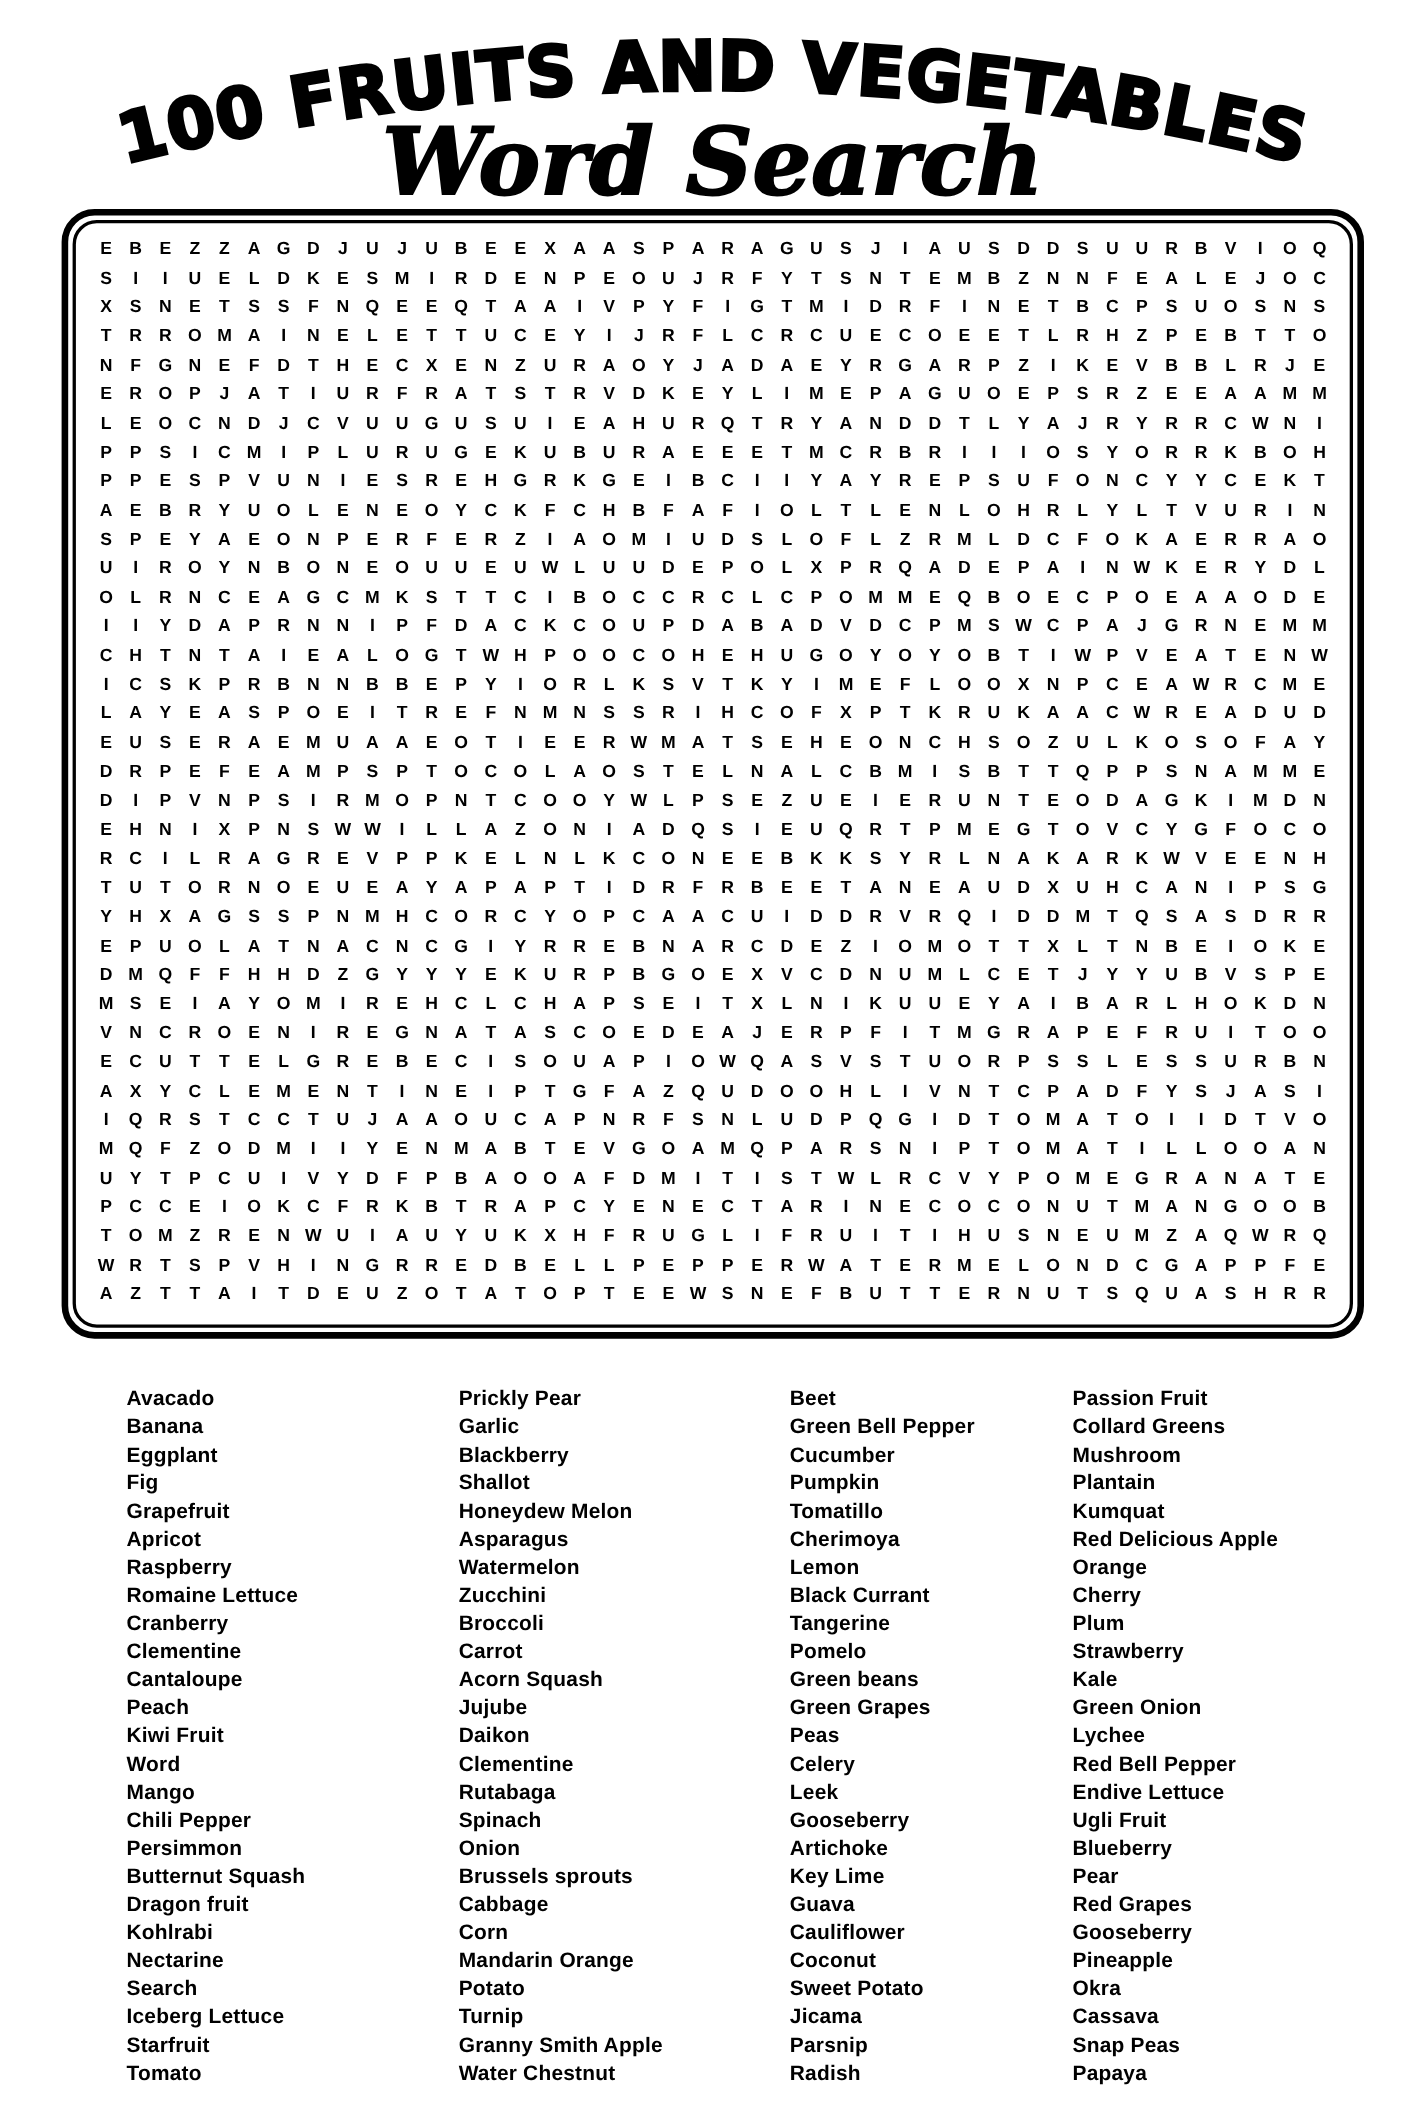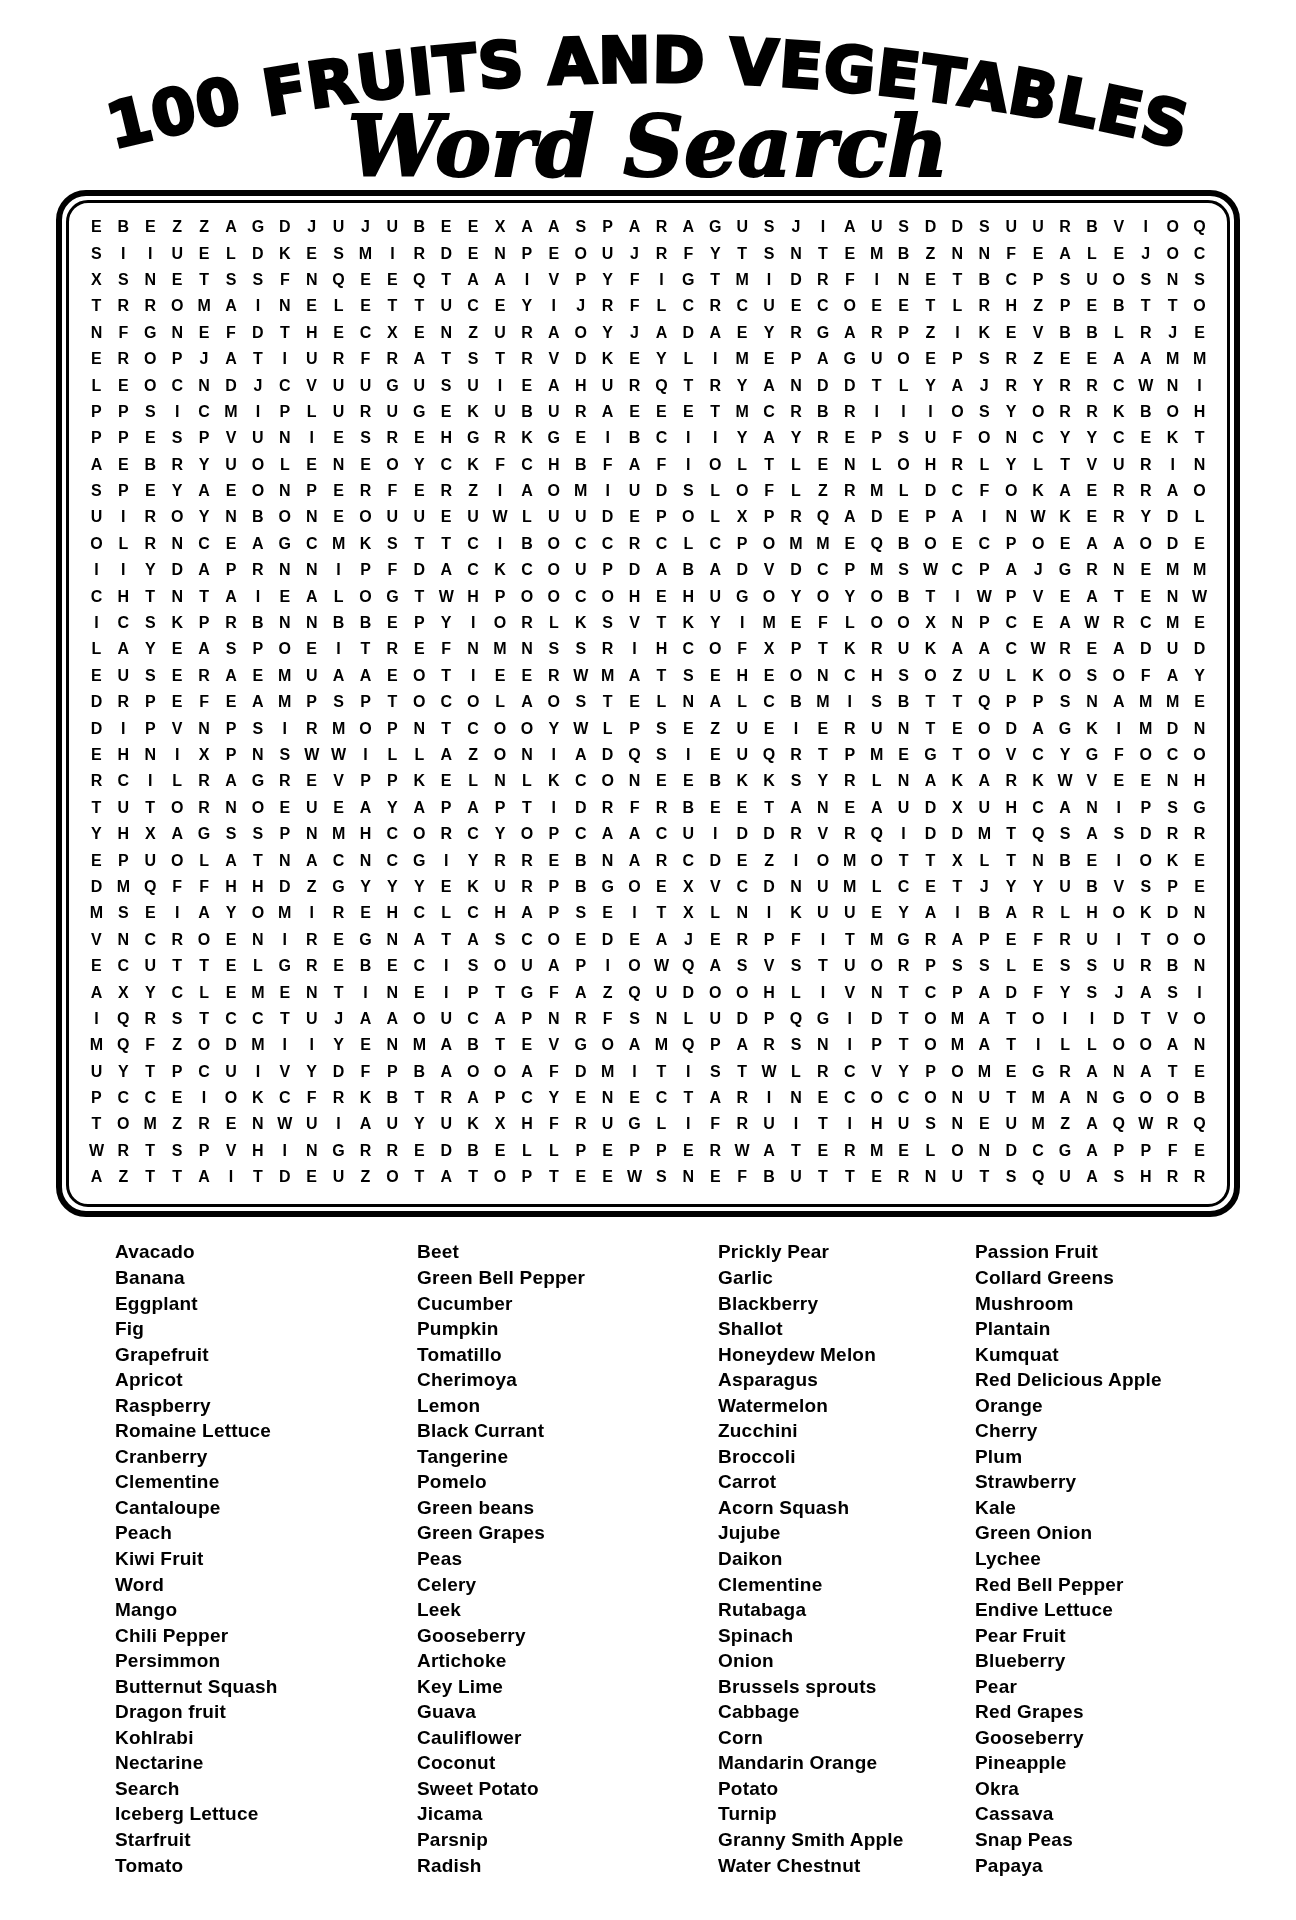--- a/index.html
+++ b/index.html
@@ -65,21 +65,21 @@
     justify-content: center;
     font-family: "Liberation Sans", sans-serif;
     font-weight: bold;
     font-size: 16px;
     line-height: 1;
     color: #000;
   }
 
   
   .word-list {
-    margin: 22px 0 0 115px;
+    margin: 42px 0 0 115px;
     display: grid;
     grid-template-columns: 302px 301px 257px auto;
   }
   .wl-col { }
   .wl-item {
     height: 25.55px;
     line-height: 25.55px;
     font-family: "Liberation Sans", sans-serif;
     font-weight: bold;
     font-size: 19px;
@@ -1684,20 +1684,47 @@
       <div class="wl-item">Butternut Squash</div>
       <div class="wl-item">Dragon fruit</div>
       <div class="wl-item">Kohlrabi</div>
       <div class="wl-item">Nectarine</div>
       <div class="wl-item">Search</div>
       <div class="wl-item">Iceberg Lettuce</div>
       <div class="wl-item">Starfruit</div>
       <div class="wl-item">Tomato</div>
     </div>
     <div class="wl-col">
+      <div class="wl-item">Prickly Pear</div>
+      <div class="wl-item">Garlic</div>
+      <div class="wl-item">Blackberry</div>
+      <div class="wl-item">Shallot</div>
+      <div class="wl-item">Honeydew Melon</div>
+      <div class="wl-item">Asparagus</div>
+      <div class="wl-item">Watermelon</div>
+      <div class="wl-item">Zucchini</div>
+      <div class="wl-item">Broccoli</div>
+      <div class="wl-item">Carrot</div>
+      <div class="wl-item">Acorn Squash</div>
+      <div class="wl-item">Jujube</div>
+      <div class="wl-item">Daikon</div>
+      <div class="wl-item">Clementine</div>
+      <div class="wl-item">Rutabaga</div>
+      <div class="wl-item">Spinach</div>
+      <div class="wl-item">Onion</div>
+      <div class="wl-item">Brussels sprouts</div>
+      <div class="wl-item">Cabbage</div>
+      <div class="wl-item">Corn</div>
+      <div class="wl-item">Mandarin Orange</div>
+      <div class="wl-item">Potato</div>
+      <div class="wl-item">Turnip</div>
+      <div class="wl-item">Granny Smith Apple</div>
+      <div class="wl-item">Water Chestnut</div>
+    </div>
+    <div class="wl-col">
       <div class="wl-item">Beet</div>
       <div class="wl-item">Green Bell Pepper</div>
       <div class="wl-item">Cucumber</div>
       <div class="wl-item">Pumpkin</div>
       <div class="wl-item">Tomatillo</div>
       <div class="wl-item">Cherimoya</div>
       <div class="wl-item">Lemon</div>
       <div class="wl-item">Black Currant</div>
       <div class="wl-item">Tangerine</div>
       <div class="wl-item">Pomelo</div>
@@ -1711,63 +1738,36 @@
       <div class="wl-item">Key Lime</div>
       <div class="wl-item">Guava</div>
       <div class="wl-item">Cauliflower</div>
       <div class="wl-item">Coconut</div>
       <div class="wl-item">Sweet Potato</div>
       <div class="wl-item">Jicama</div>
       <div class="wl-item">Parsnip</div>
       <div class="wl-item">Radish</div>
     </div>
     <div class="wl-col">
-      <div class="wl-item">Prickly Pear</div>
-      <div class="wl-item">Garlic</div>
-      <div class="wl-item">Blackberry</div>
-      <div class="wl-item">Shallot</div>
-      <div class="wl-item">Honeydew Melon</div>
-      <div class="wl-item">Asparagus</div>
-      <div class="wl-item">Watermelon</div>
-      <div class="wl-item">Zucchini</div>
-      <div class="wl-item">Broccoli</div>
-      <div class="wl-item">Carrot</div>
-      <div class="wl-item">Acorn Squash</div>
-      <div class="wl-item">Jujube</div>
-      <div class="wl-item">Daikon</div>
-      <div class="wl-item">Clementine</div>
-      <div class="wl-item">Rutabaga</div>
-      <div class="wl-item">Spinach</div>
-      <div class="wl-item">Onion</div>
-      <div class="wl-item">Brussels sprouts</div>
-      <div class="wl-item">Cabbage</div>
-      <div class="wl-item">Corn</div>
-      <div class="wl-item">Mandarin Orange</div>
-      <div class="wl-item">Potato</div>
-      <div class="wl-item">Turnip</div>
-      <div class="wl-item">Granny Smith Apple</div>
-      <div class="wl-item">Water Chestnut</div>
-    </div>
-    <div class="wl-col">
       <div class="wl-item">Passion Fruit</div>
       <div class="wl-item">Collard Greens</div>
       <div class="wl-item">Mushroom</div>
       <div class="wl-item">Plantain</div>
       <div class="wl-item">Kumquat</div>
       <div class="wl-item">Red Delicious Apple</div>
       <div class="wl-item">Orange</div>
       <div class="wl-item">Cherry</div>
       <div class="wl-item">Plum</div>
       <div class="wl-item">Strawberry</div>
       <div class="wl-item">Kale</div>
       <div class="wl-item">Green Onion</div>
       <div class="wl-item">Lychee</div>
       <div class="wl-item">Red Bell Pepper</div>
       <div class="wl-item">Endive Lettuce</div>
-      <div class="wl-item">Pear Fruit</div>
+      <div class="wl-item">Ugli Fruit</div>
       <div class="wl-item">Blueberry</div>
       <div class="wl-item">Pear</div>
       <div class="wl-item">Red Grapes</div>
       <div class="wl-item">Gooseberry</div>
       <div class="wl-item">Pineapple</div>
       <div class="wl-item">Okra</div>
       <div class="wl-item">Cassava</div>
       <div class="wl-item">Snap Peas</div>
       <div class="wl-item">Papaya</div>
     </div>

